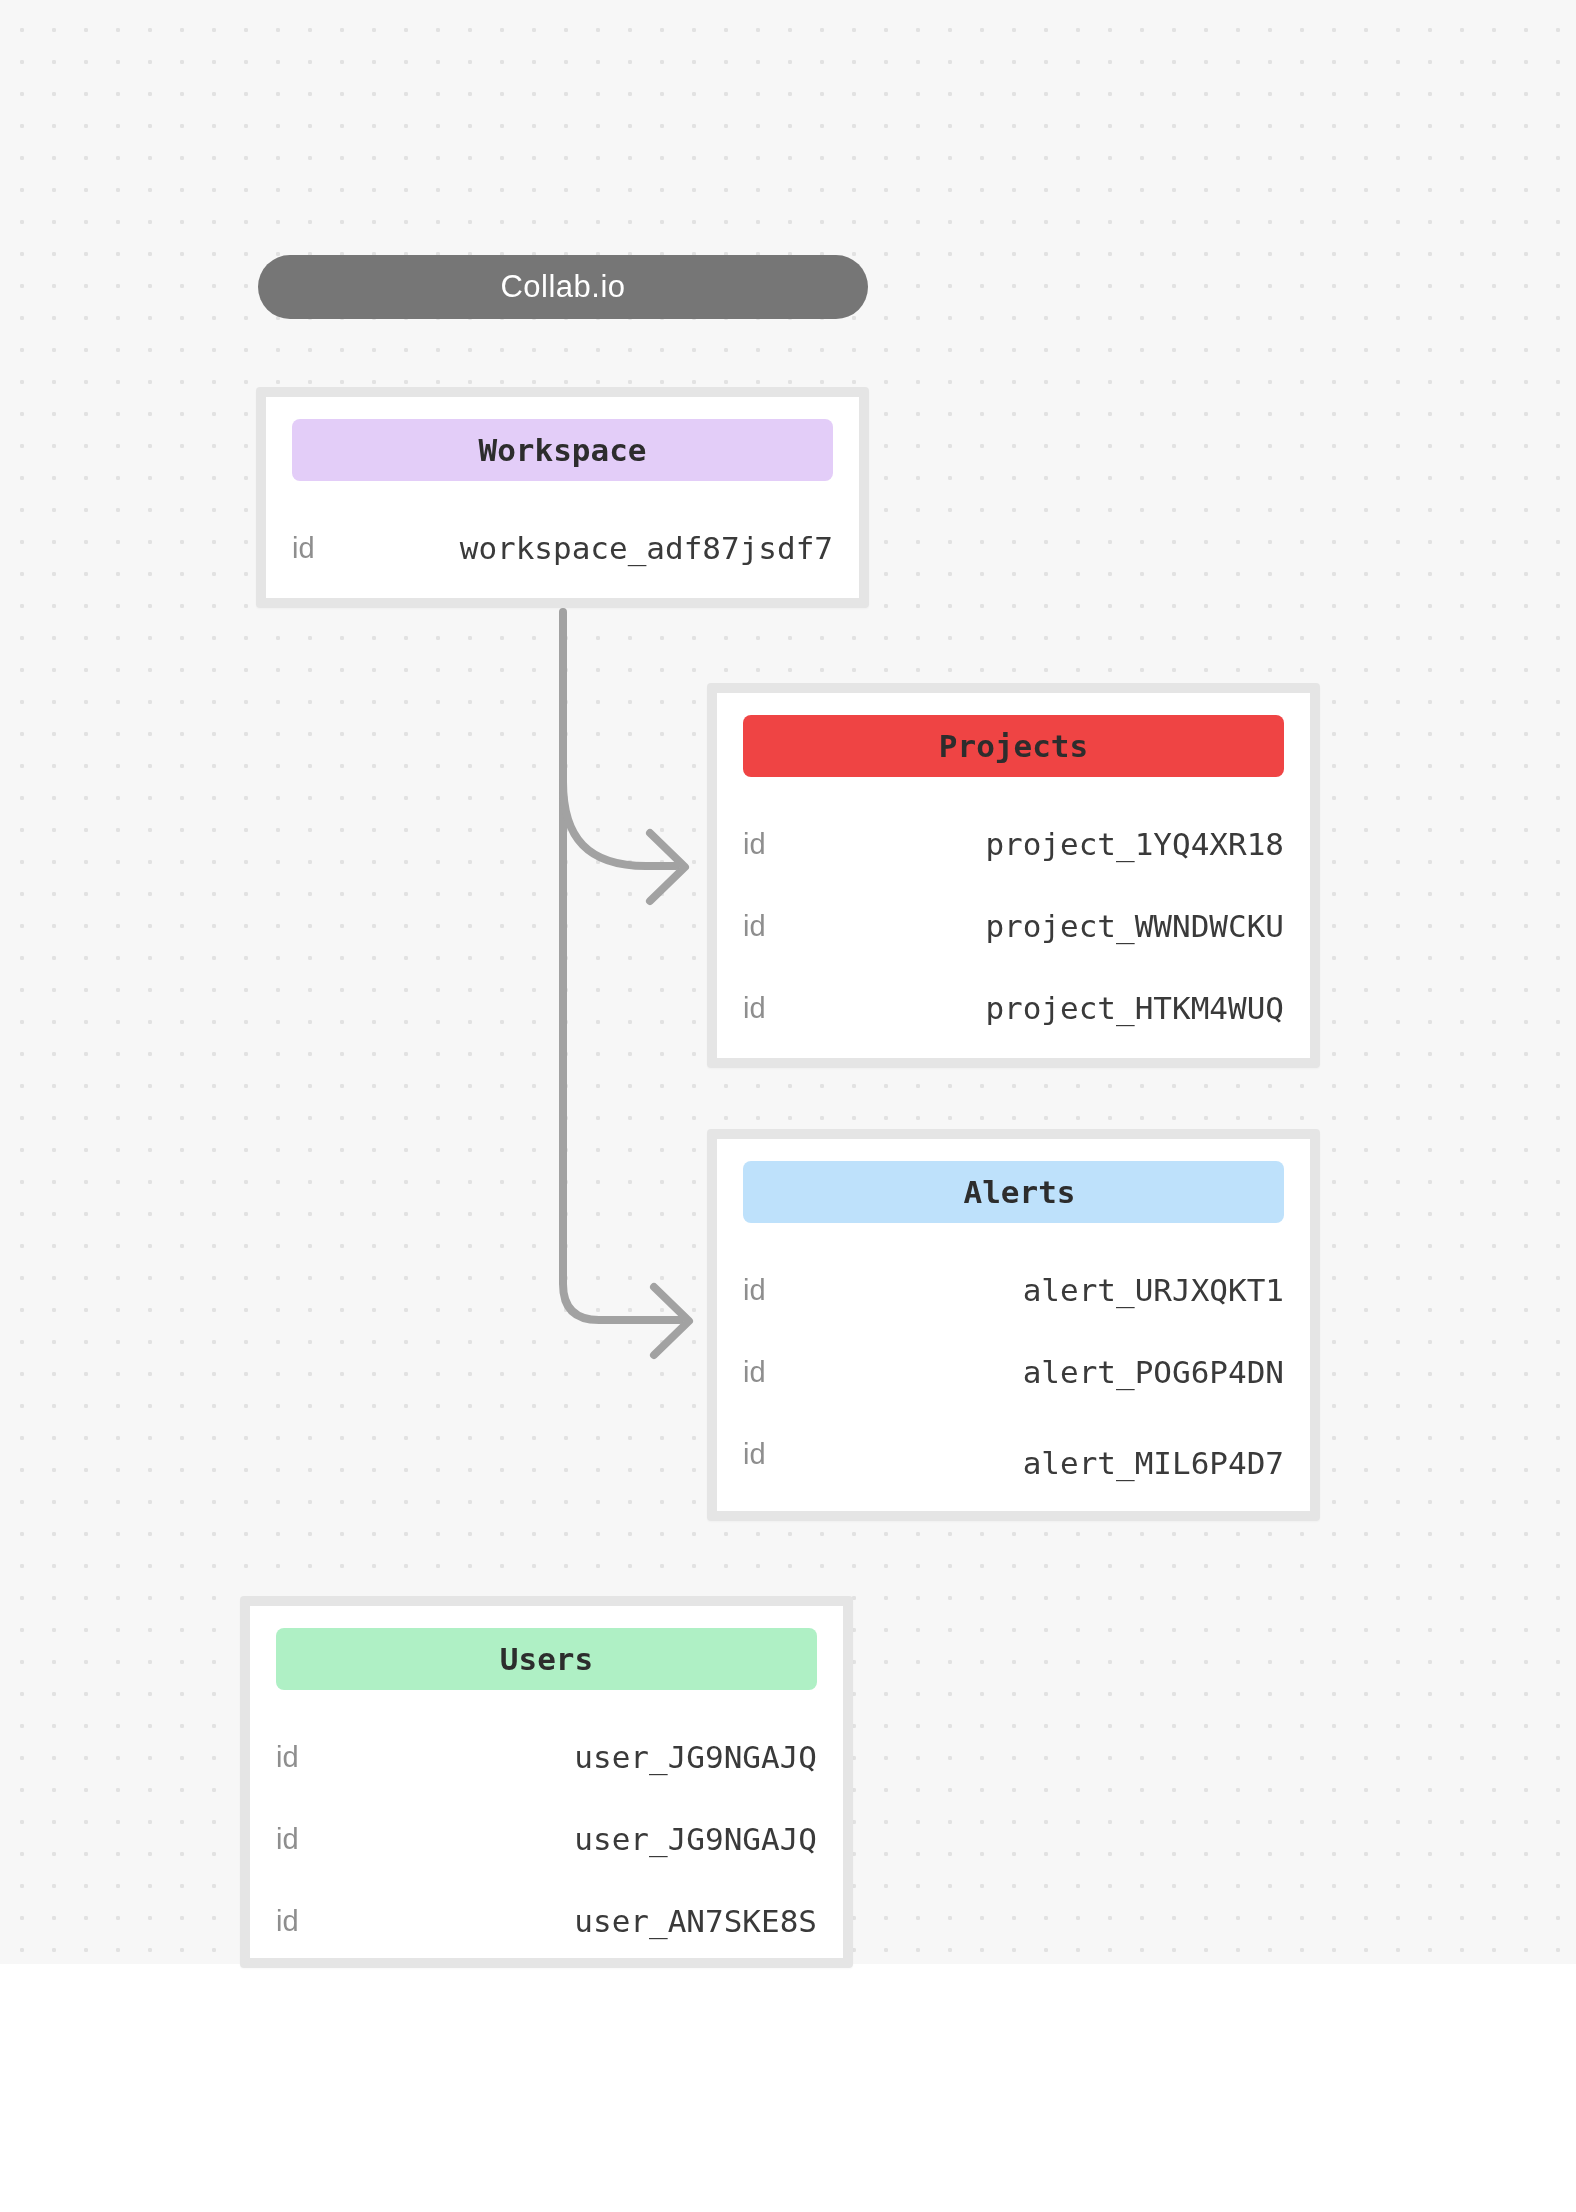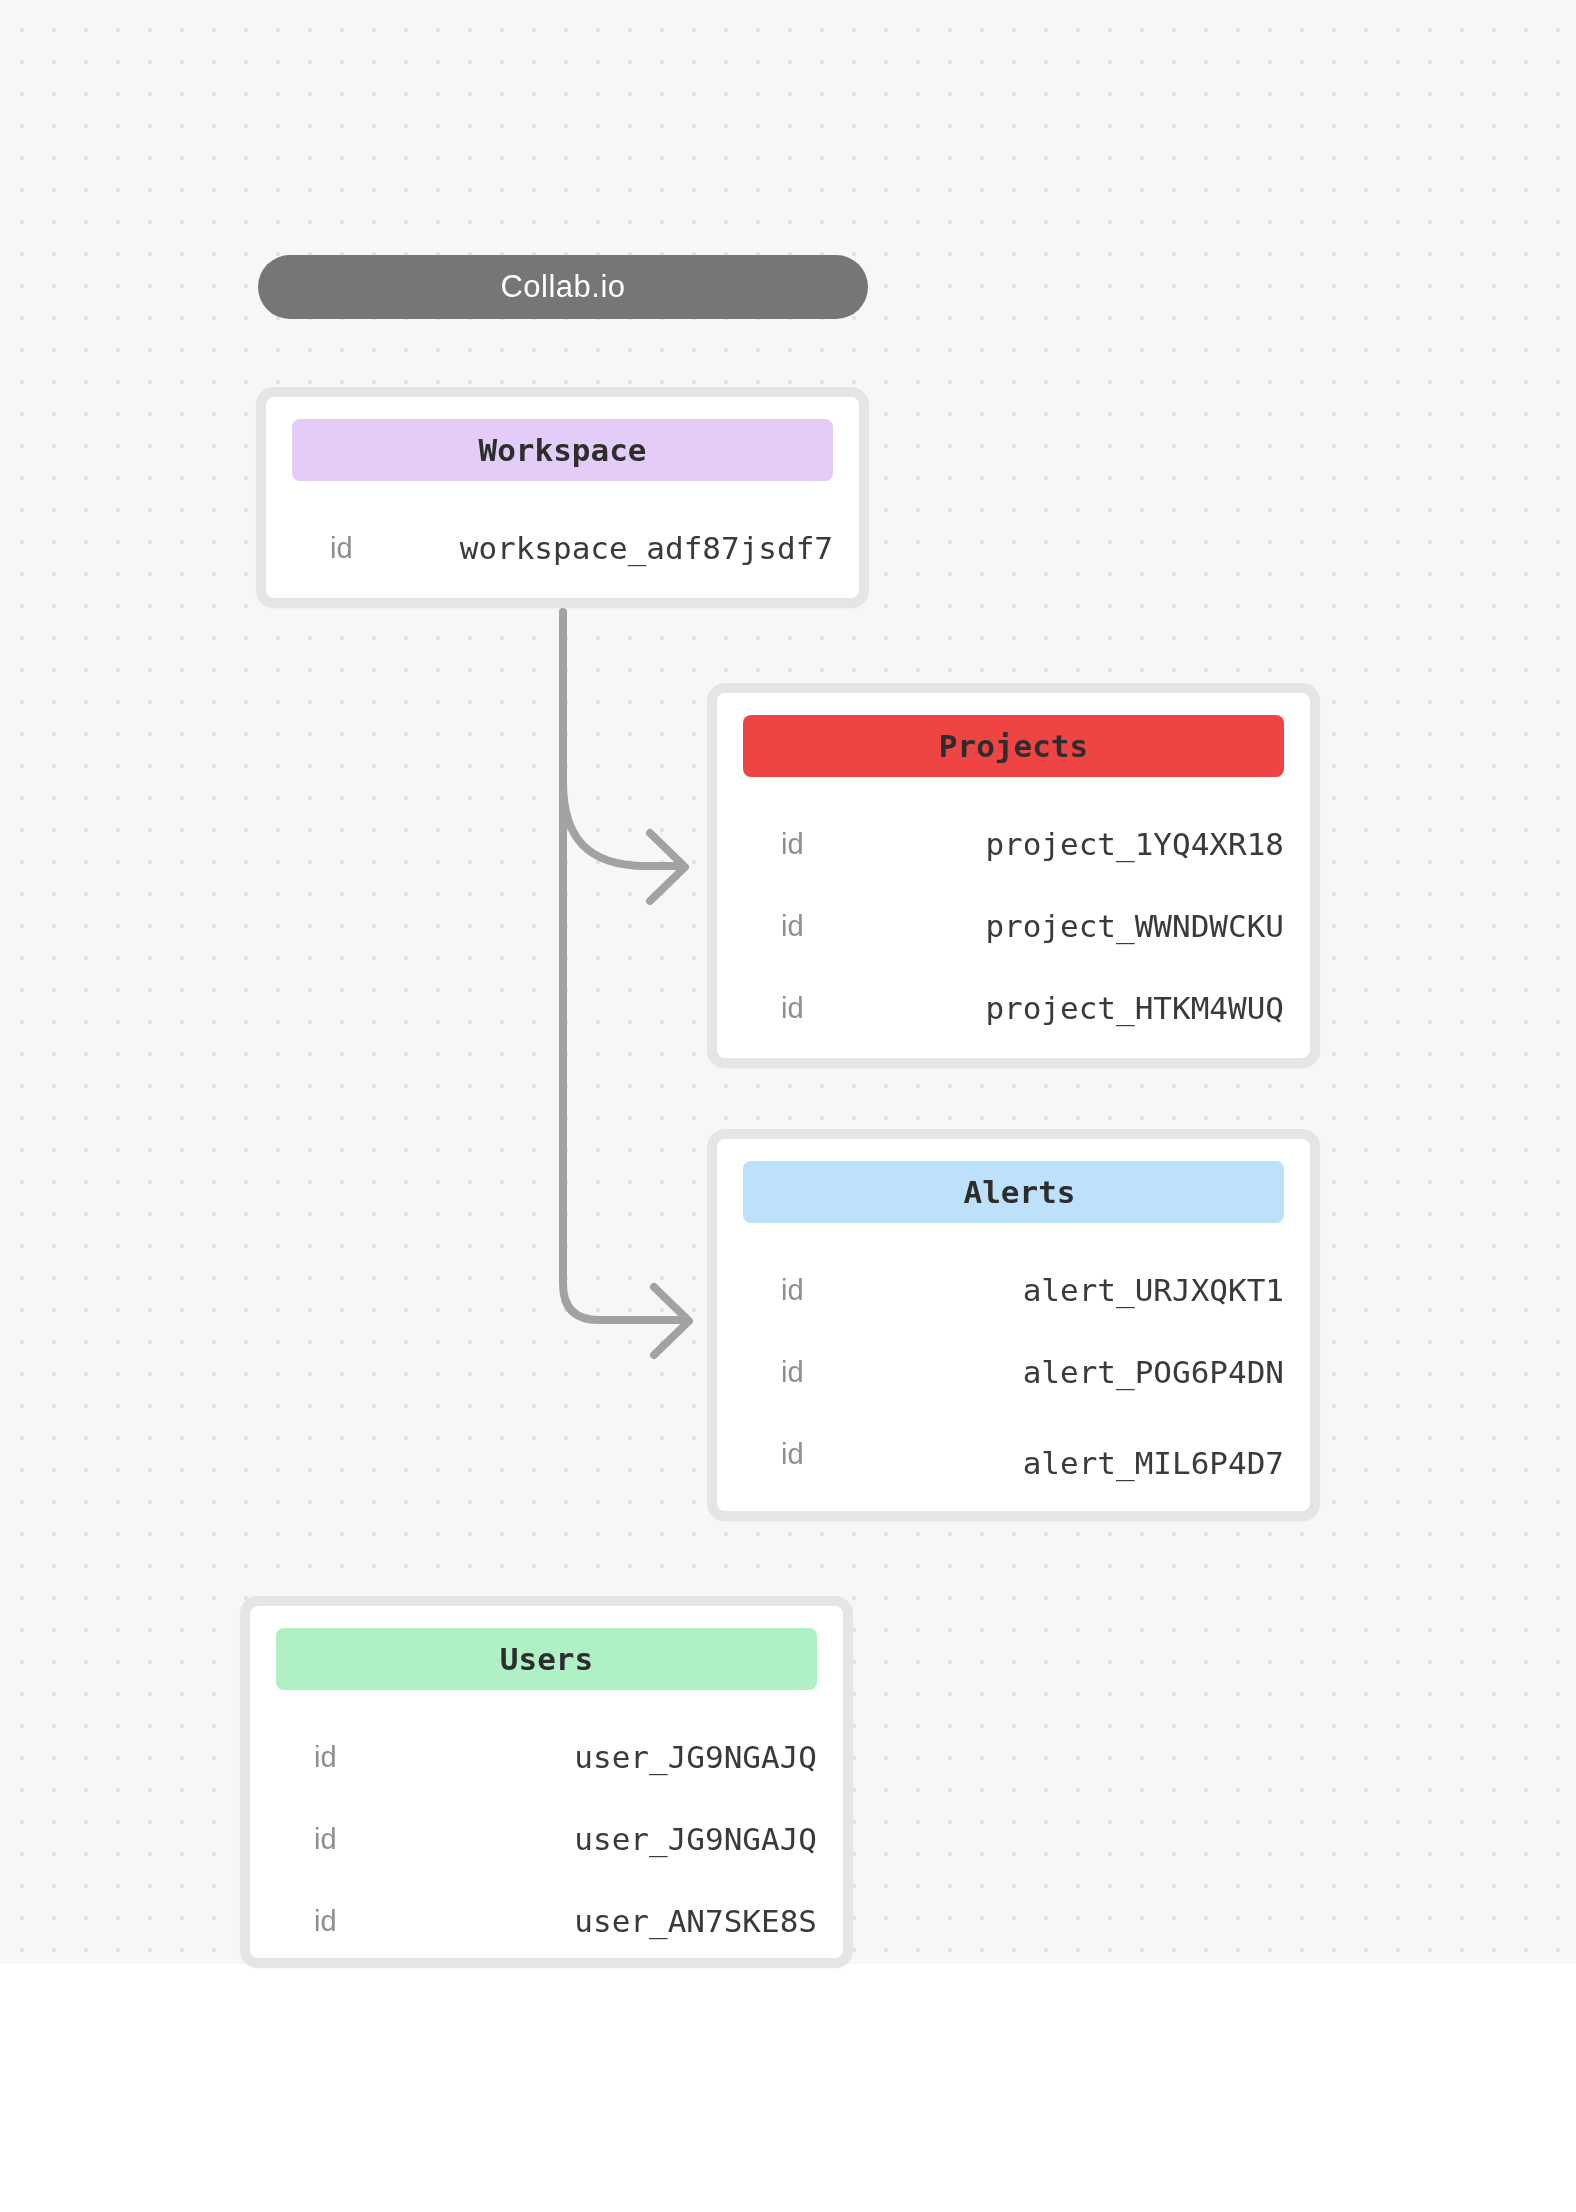--- a/index.html
+++ b/index.html
@@ -21,39 +21,39 @@
     border-radius:32px;
     display:flex;align-items:center;justify-content:center;
     font-size:31px;letter-spacing:0.5px;
   }
   .card{
     position:absolute;
     box-sizing:border-box;
     width:613px;
     background:#ffffff;
     border:10px solid #e5e5e5;
-    border-radius:18px;
+    border-radius:4px;
     box-shadow:0 1px 2px rgba(0,0,0,0.03);
   }
   .card-workspace{left:256px;top:387px;height:221px;}
   .card-projects {left:707px;top:683px;height:385px;}
   .card-alerts   {left:707px;top:1129px;height:392px;}
   .card-users    {left:240px;top:1596px;height:372px;}
   .card-header{
     margin:22px 26px 0 26px;
     height:62px;
     border-radius:8px;
     display:flex;align-items:center;justify-content:center;
     font-family:"DejaVu Sans Mono","Liberation Mono",monospace;
     font-size:31px;font-weight:bold;color:#2d2d2d;
   }
   .rows{margin:26px 26px 0 26px;}
   .row{
     height:82px;
-    display:flex;align-items:center;justify-content:space-between;margin-left:38px;
+    display:flex;align-items:center;justify-content:space-between;
   }
   .key{
     font-family:"Liberation Sans",sans-serif;
     font-size:29px;color:#8e8e8e;
   }
   .val{
     font-family:"DejaVu Sans Mono","Liberation Mono",monospace;
     font-size:31px;color:#3a3a3a;
   }
   .drop8{transform:translateY(9px);}

